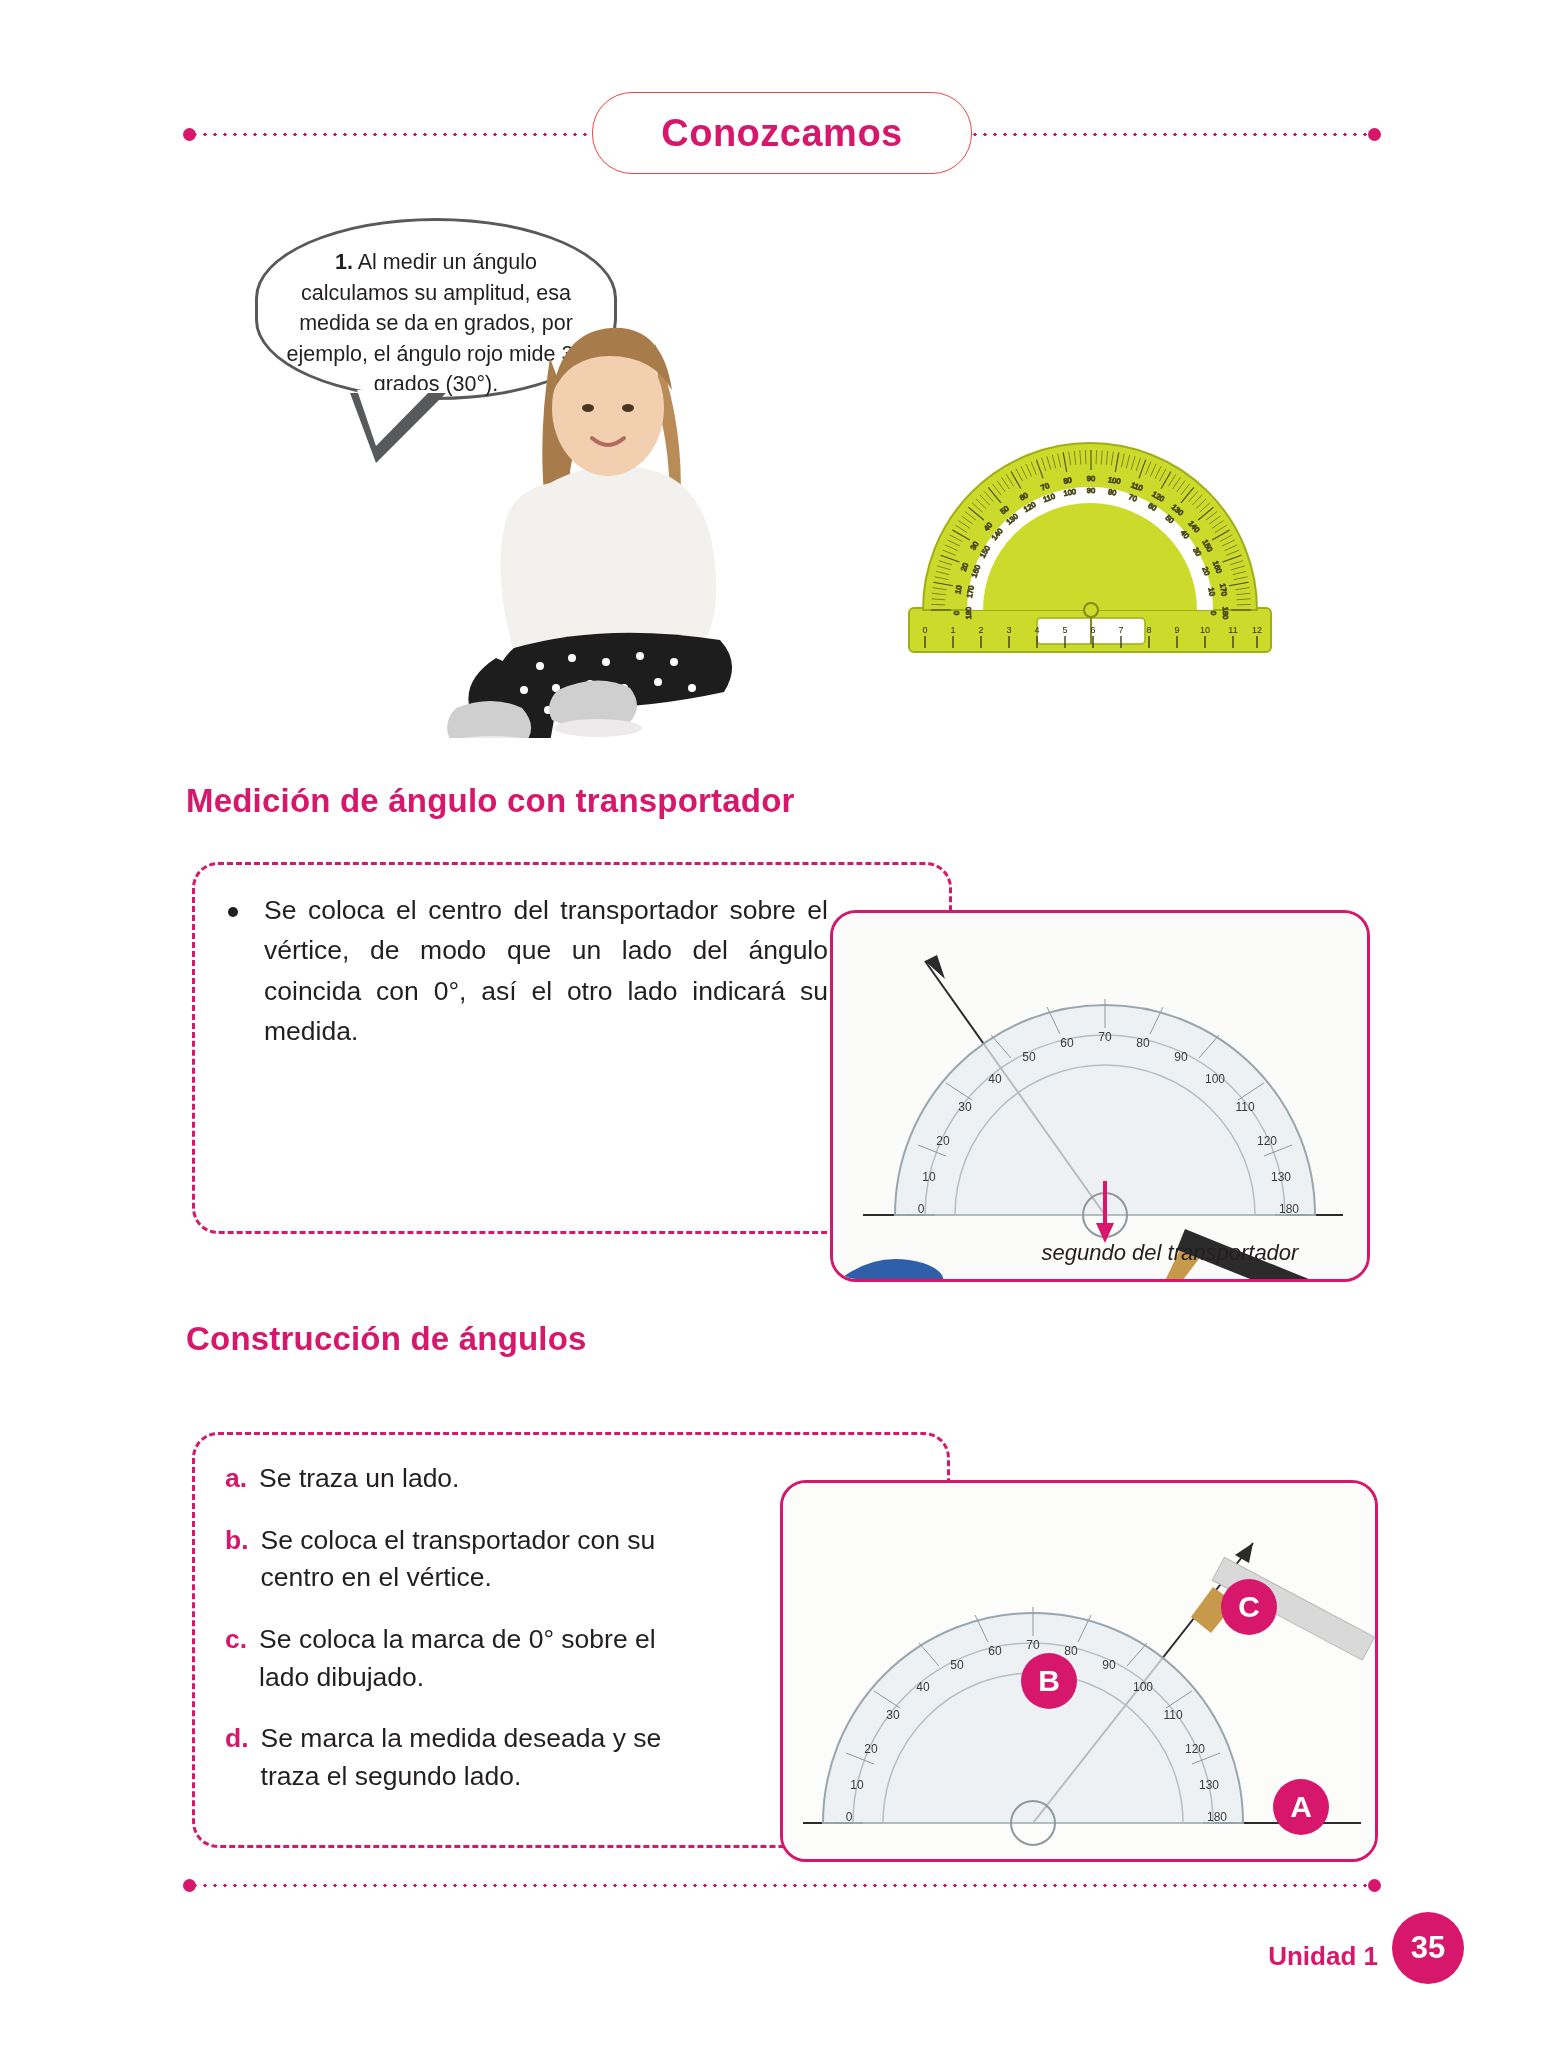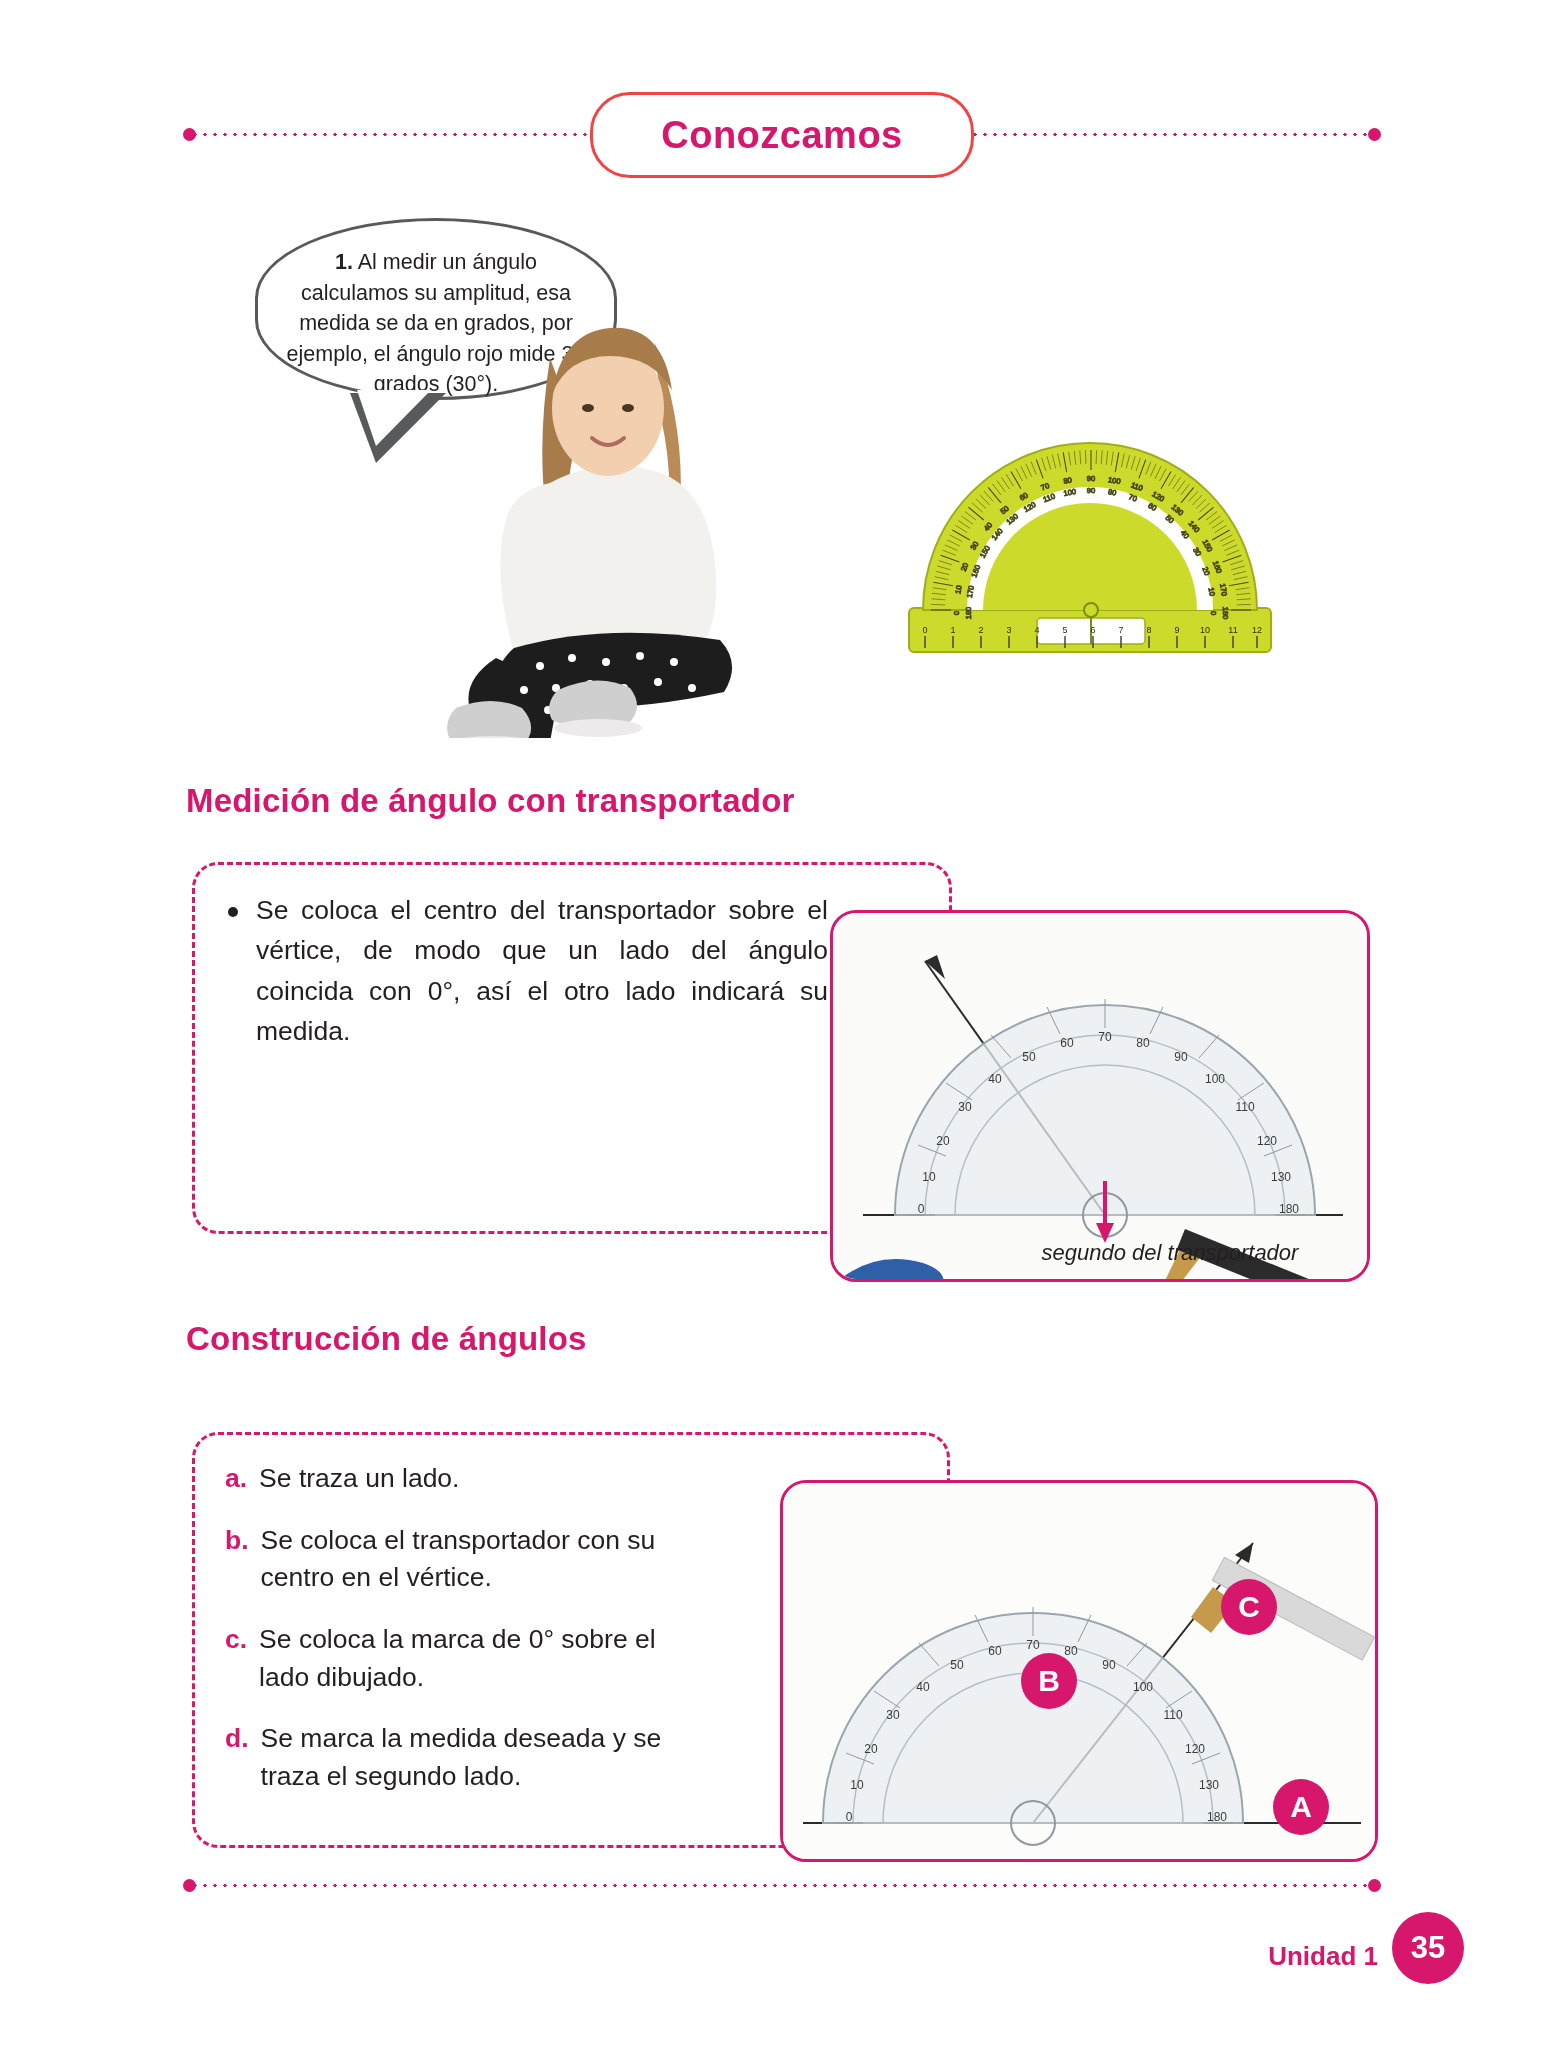--- a/index.html
+++ b/index.html
@@ -45,21 +45,21 @@
   .rule-dot.br { right: 183px; top: 1879px; }
 
   
   .title-pill {
     position: absolute;
     left: 50%;
     transform: translateX(-50%);
     top: 92px;
     width: 378px;
     height: 80px;
-    border: 3px solid #ef4444;
+    border: 1px solid #ef4444;
     border-radius: 40px;
     background: #ffffff;
     display: flex;
     align-items: center;
     justify-content: center;
     color: #d6176b;
     font-size: 38px;
     font-weight: bold;
     letter-spacing: .5px;
   }
@@ -164,21 +164,21 @@
   .dash-box.one { left: 192px; top: 862px; width: 760px; height: 372px; }
   .dash-box.two { left: 192px; top: 1432px; width: 758px; height: 416px; }
 
   
   .bullet-row {
     position: absolute;
     left: 228px;
     top: 890px;
     width: 600px;
     display: flex;
-    gap: 18px;
+    gap: 26px;
   }
   .bullet-dot {
     width: 10px; height: 10px;
     border-radius: 50%;
     background: #231f20;
     margin-top: 17px;
     flex: none;
   }
   .para {
     font-size: 26.5px;

